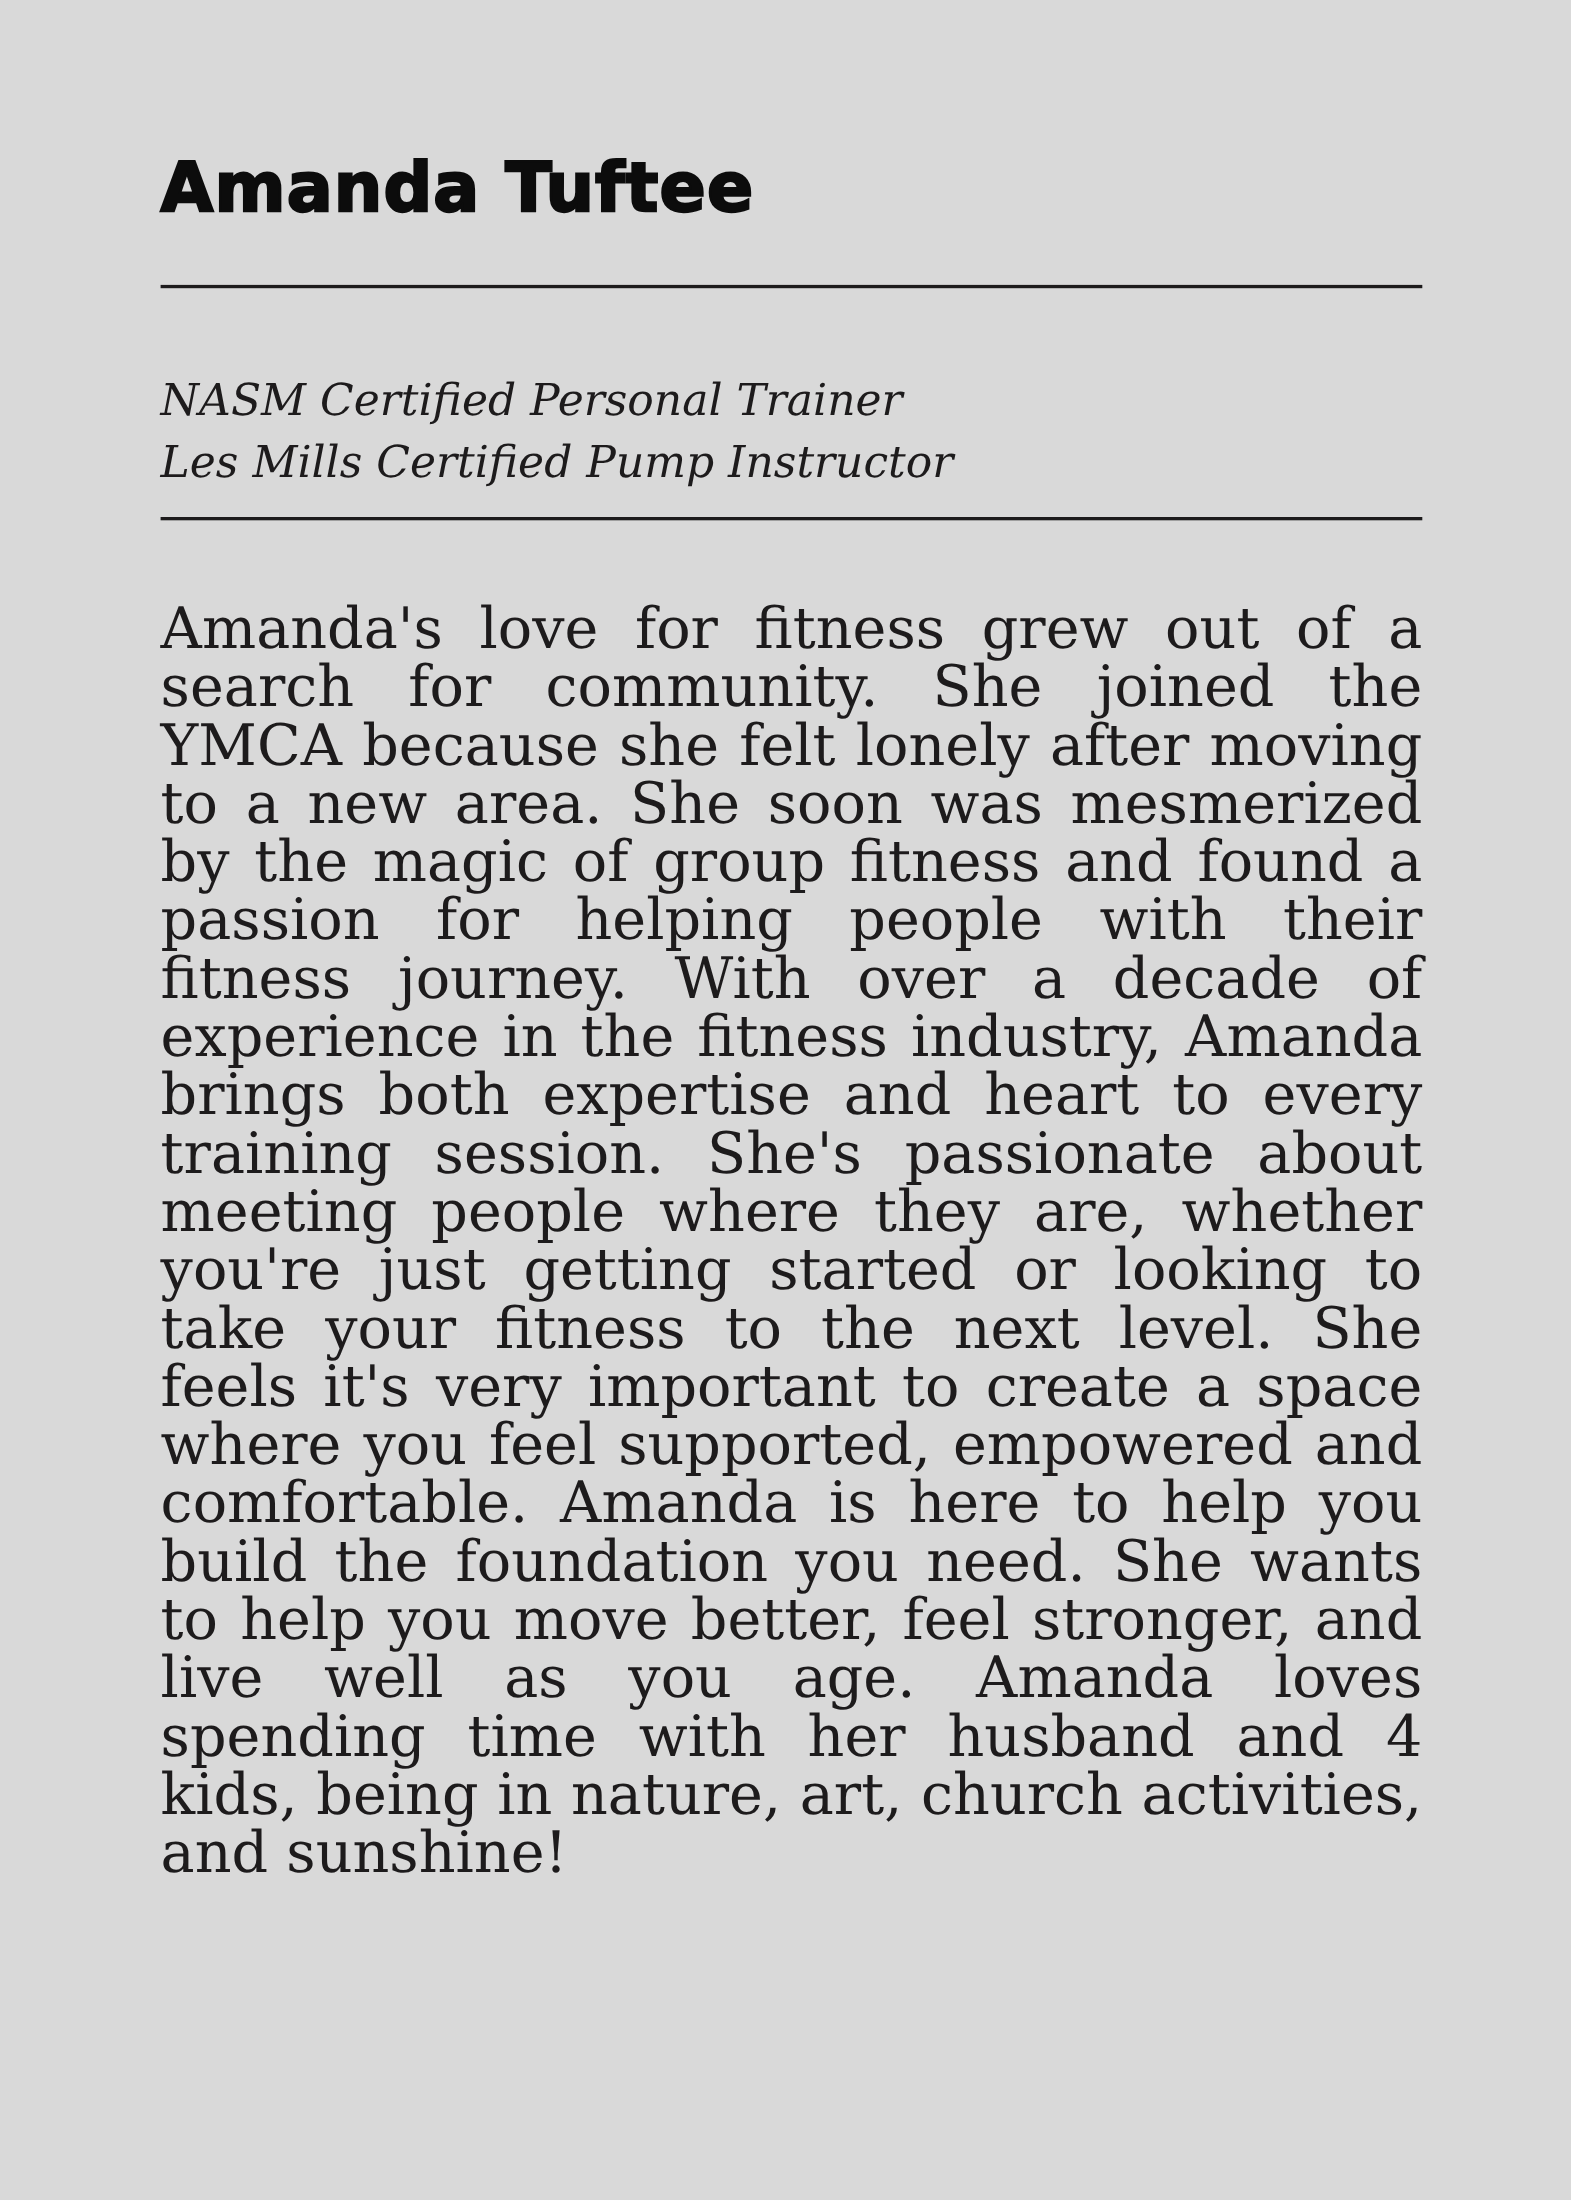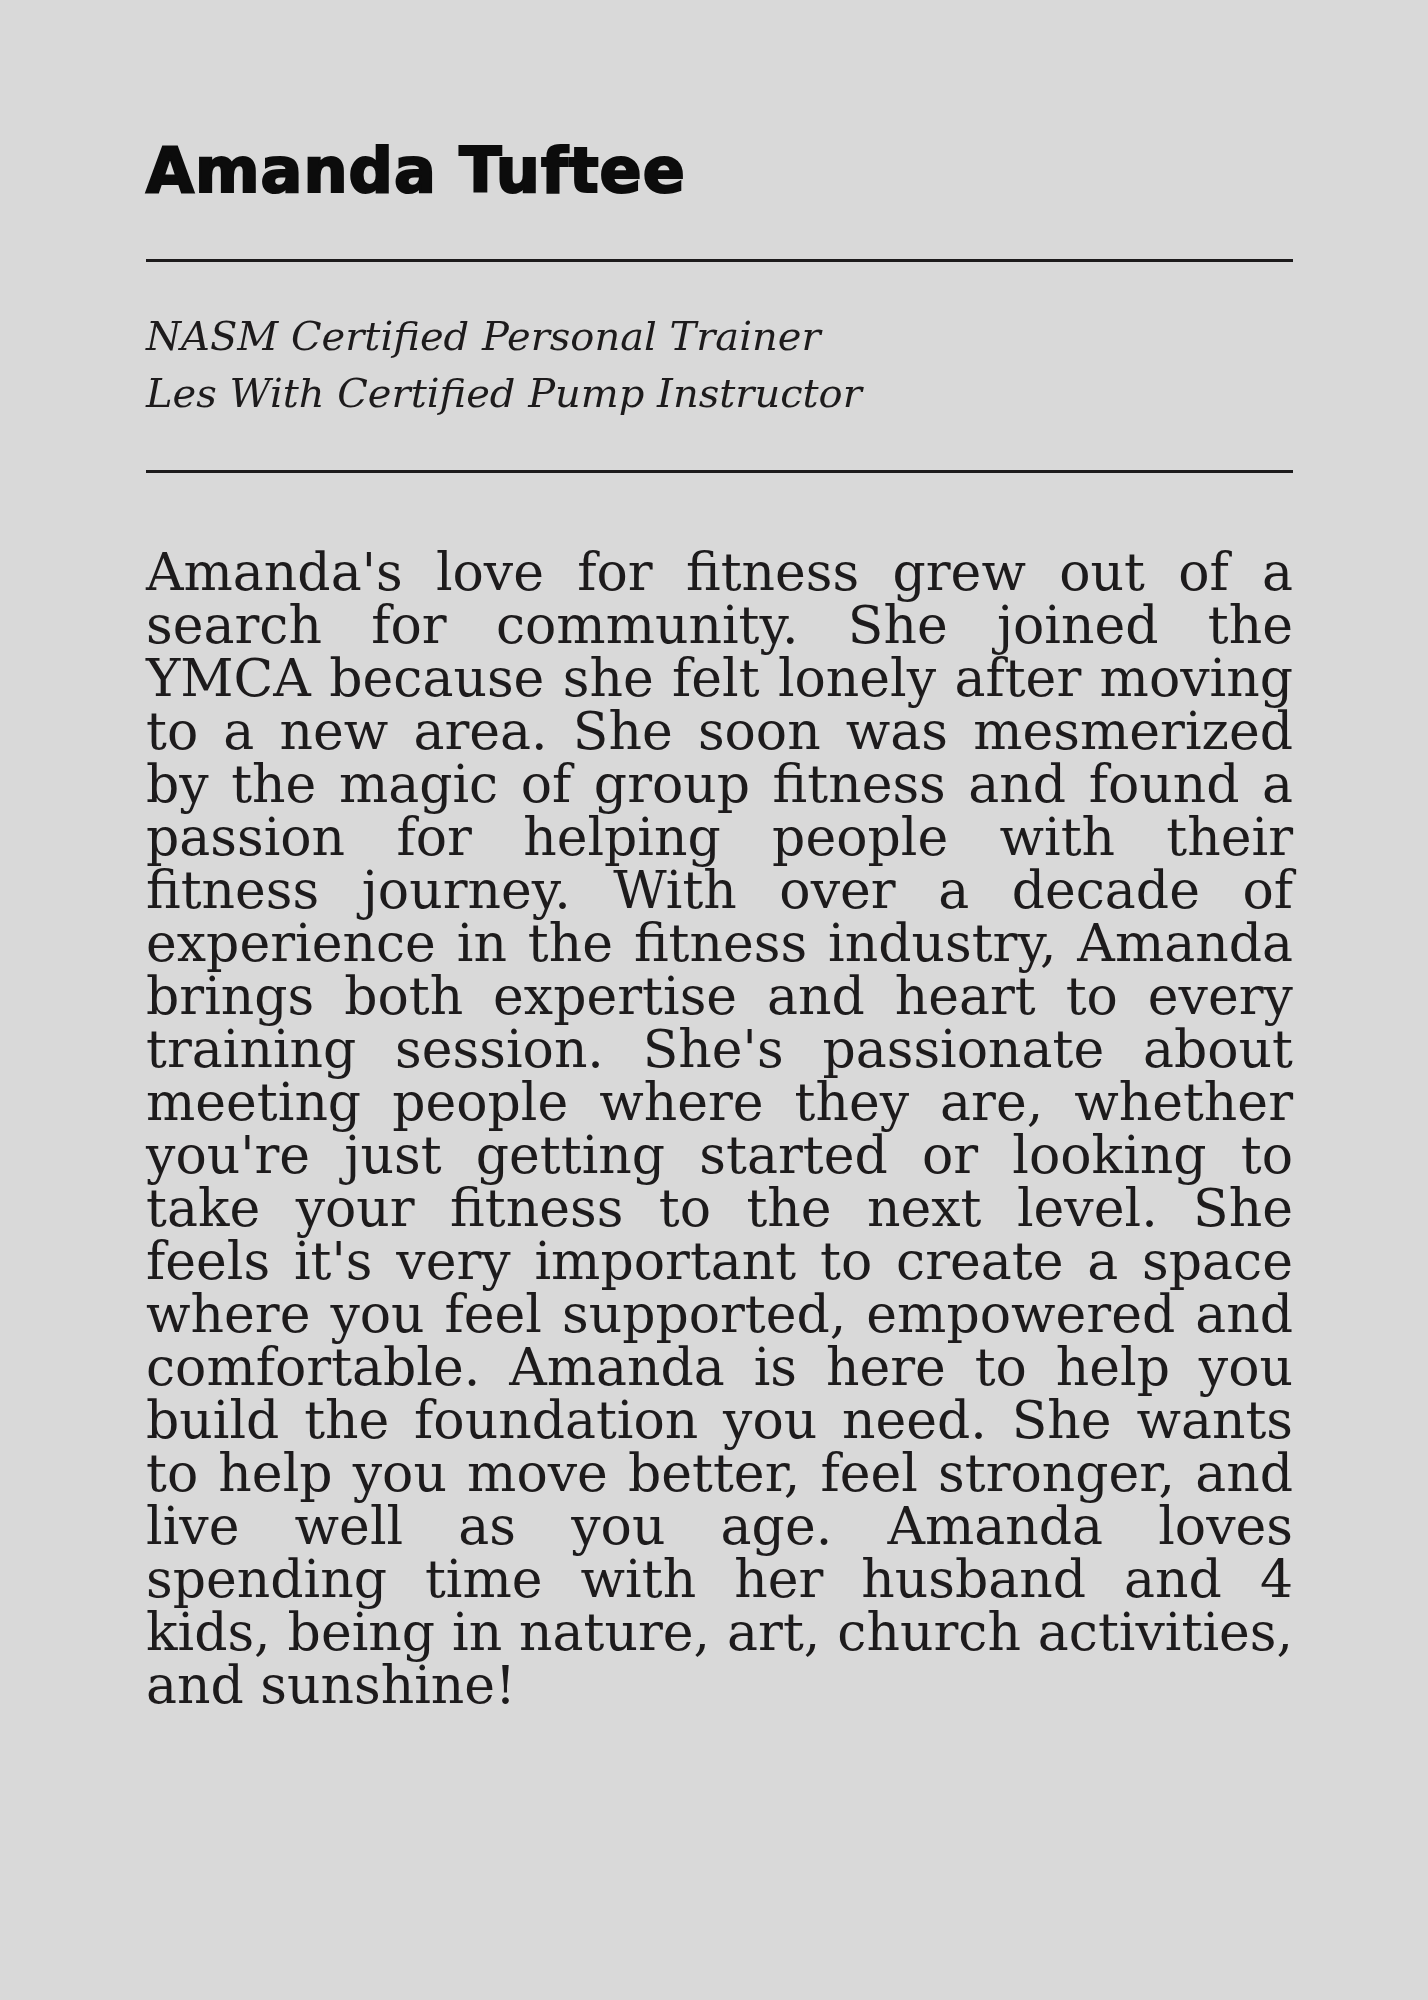--- a/index.html
+++ b/index.html
@@ -41,21 +41,21 @@
     width: 1147px;
     height: 3px;
     background: var(--ink);
   }
   .rule-top { top: 259px; }
   .rule-bottom { top: 470px; }
 
   .credentials {
     position: absolute;
     left: 146px;
-    top: 308px;
+    top: 336px;
     font-family: "DejaVu Serif", serif;
     font-style: italic;
     font-size: 40px;
     line-height: 57px;
     color: var(--ink);
   }
 
   .bio {
     position: absolute;
     left: 146px;
@@ -109,21 +109,21 @@
 <body>
 
 <div class="page">
 
   <h1 class="title">Amanda Tuftee</h1>
 
   <div class="rule rule-top"></div>
 
   <div class="credentials">
     <div class="credential-line">NASM Certified Personal Trainer</div>
-    <div class="credential-line">Les With Certified Pump Instructor</div>
+    <div class="credential-line">Les Mills Certified Pump Instructor</div>
   </div>
 
   <div class="rule rule-bottom"></div>
 
   <p class="bio">Amanda's love for fitness grew out of a search for community. She joined the YMCA because she felt lonely after moving to a new area. She soon was mesmerized by the magic of group fitness and found a passion for helping people with their fitness journey. With over a decade of experience in the fitness industry, Amanda brings both expertise and heart to every training session. She's passionate about meeting people where they are, whether you're just getting started or looking to take your fitness to the next level. She feels it's very important to create a space where you feel supported, empowered and comfortable. Amanda is here to help you build the foundation you need. She wants to help you move better, feel stronger, and live well as you age. Amanda loves spending time with her husband and 4 kids, being in nature, art, church activities, and sunshine!</p>
 
   <div class="ymca-logo">
     <span class="ymca-the">the</span>
     <svg viewBox="0 0 128 136" xmlns="http://www.w3.org/2000/svg">
       <path class="ymca-shape" d="M6,5 L37,5 L74,74 L56,126 L17,124 L25,86 Z"></path>

